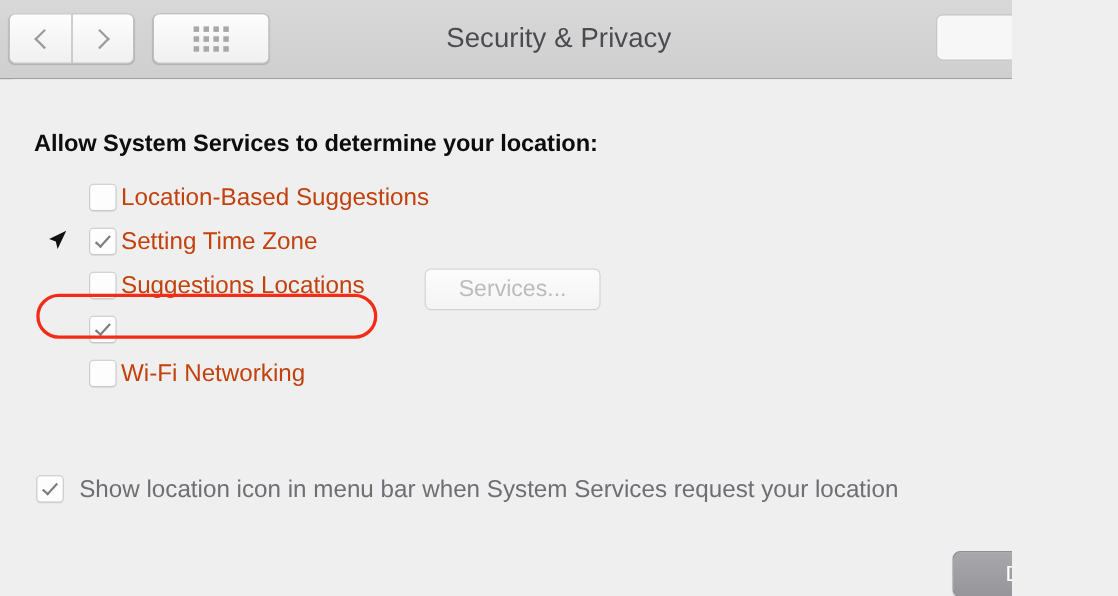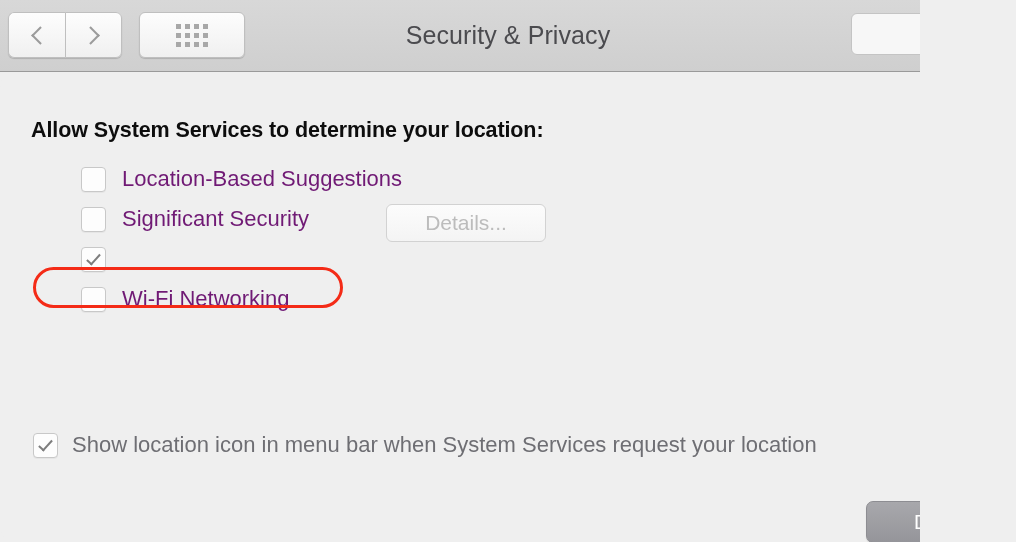--- a/index.html
+++ b/index.html
@@ -188,23 +188,23 @@
     height: 14px;
     border-style: solid;
     border-color: #7d7d7d;
     border-width: 0 2.4px 2.4px 0;
     transform: rotate(42deg);
     display: none;
   }
   .checkbox.checked .tick { display: block; }
 
   .service-label {
-    margin-left: 16px;
+    margin-left: 4px;
     font-size: 22px;
-    color: #701a75;
+    color: #c2410c;
     white-space: nowrap;
   }
 
   #location-arrow-icon {
     position: absolute;
     left: -40px;
     top: 8px;
     width: 22px;
     height: 22px;
   }
@@ -234,21 +234,21 @@
     border: 3.4px solid #f42b17;
     border-radius: 21px;
     pointer-events: none;
   }
 
   #show-icon-row {
     position: absolute;
     top: 360px;
     left: 33px;
     display: flex;
-    align-items: flex-end;
+    align-items: flex-start;
   }
   #show-icon-row .service-label {
     margin-left: 14px;
     font-size: 22px;
     color: #6e6e73;
   }
 
   #done-button {
     position: absolute;
     left: 866px;
@@ -316,27 +316,36 @@
 
     <div id="services-list">
 
       <div class="service-row">
         <span class="checkbox">
           
         </span>
         <span class="service-label">Location-Based Suggestions</span>
       </div>
 
+      <div class="service-row">
+        <svg id="location-arrow-icon" viewBox="0 0 24 24">
+          <path d="M21 3 L4 11.2 L10.6 13.6 L12.4 21 Z" fill="#111111"></path>
+        </svg>
+        <span class="checkbox checked">
+          <span class="tick"></span>
+        </span>
+        <span class="service-label">Setting Time Zone</span>
+      </div>
 
       <div class="service-row">
         <span class="checkbox">
           
         </span>
-        <span class="service-label">Significant Security</span>
-        <span id="details-button">Details...</span>
+        <span class="service-label">Suggestions Locations</span>
+        <span id="details-button">Services...</span>
       </div>
 
       <div class="service-row">
         <span class="checkbox checked">
           <span class="tick"></span>
         </span>
       </div>
 
       <div class="service-row">
         <span class="checkbox">

